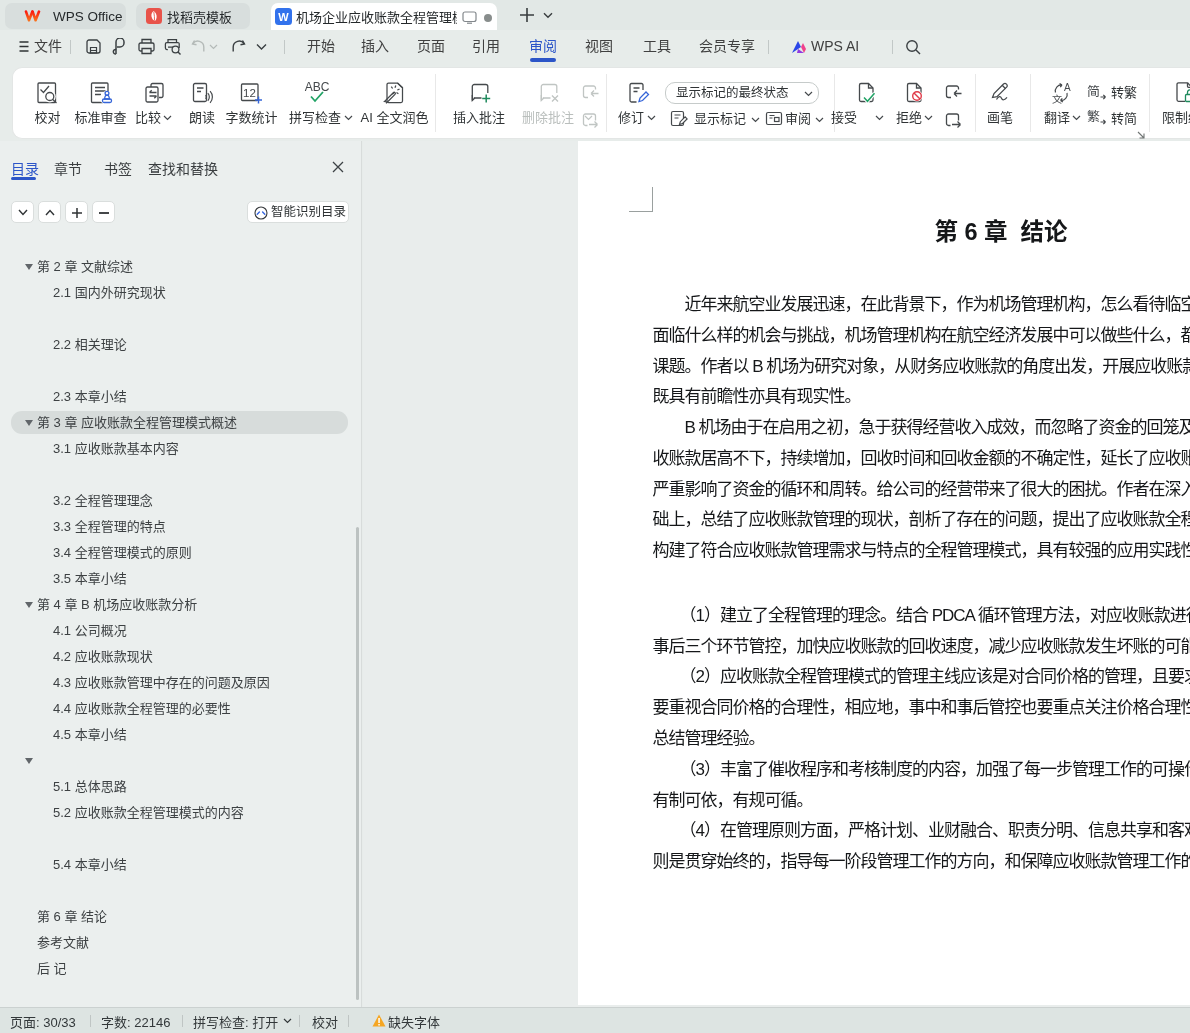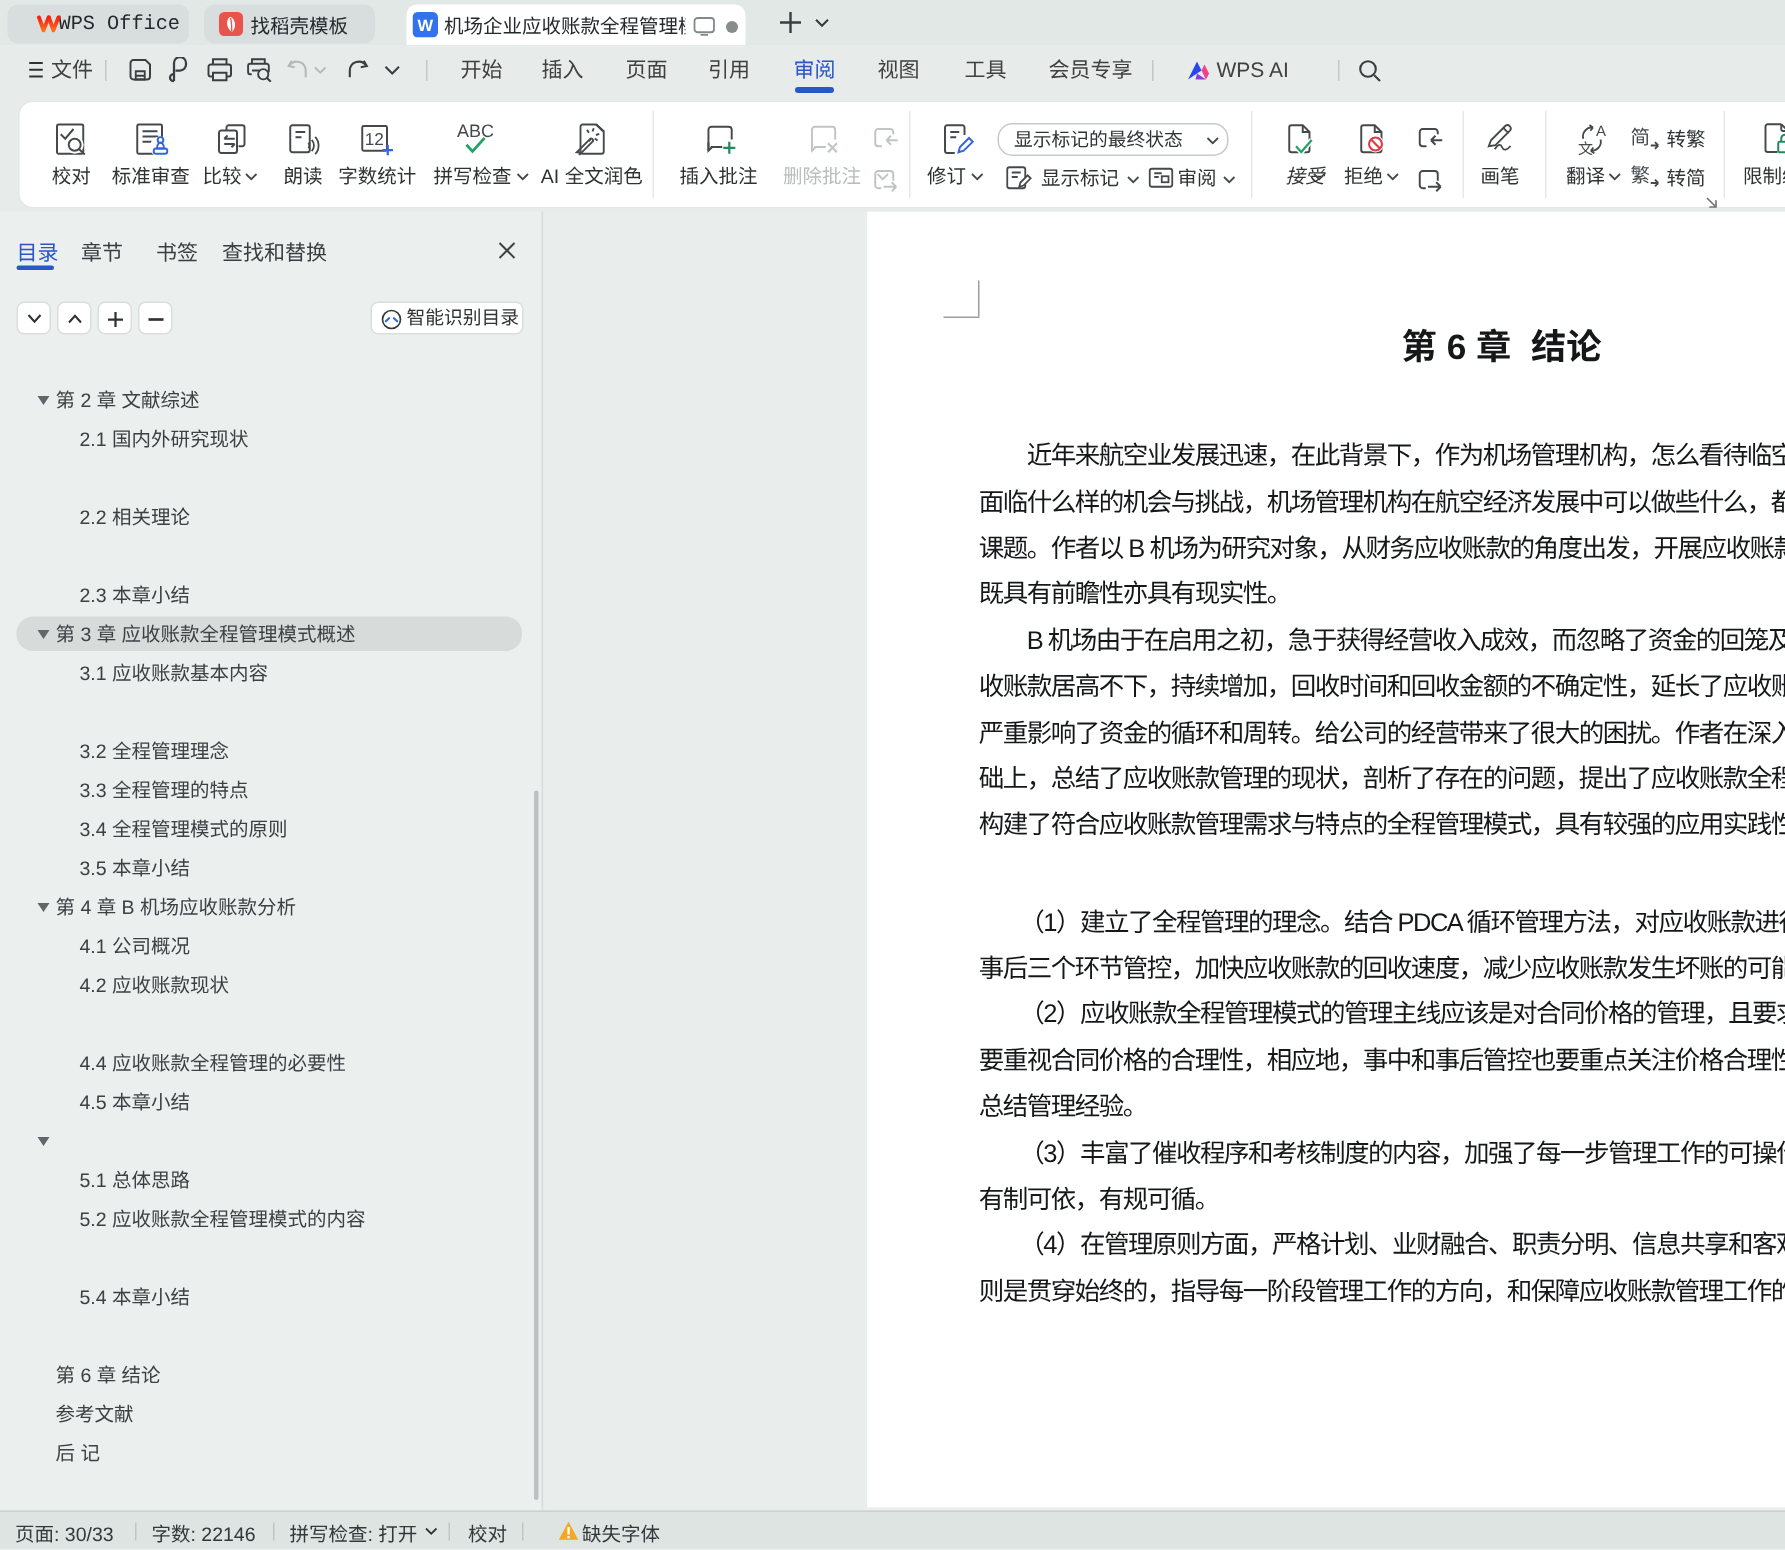--- a/index.html
+++ b/index.html
@@ -47,21 +47,21 @@
           <linearGradient id="wg" x1="0" y1="0" x2="0" y2="1">
             <stop offset="0" stop-color="#fb1b10"></stop>
             <stop offset="1" stop-color="#f8701d"></stop>
           </linearGradient>
         </defs>
         <g fill="none" stroke="url(#wg)" stroke-width="2.6" stroke-linejoin="round" stroke-linecap="round">
           <path d="M2 1.6 L5 10.2 L8.4 1.6"></path>
           <path d="M8.6 1.6 L11.6 10.2 L15 1.6"></path>
         </g>
       </svg>
-    <span style="margin-left:34px;font-size:13.5px;font-family:Liberation Mono, monospace;">WPS Office</span>
+    <span style="margin-left:48px;font-size:13.5px;">WPS Office</span>
   </div>
   <div class="tab tab2">
     <svg class="abs" style="left:10px;top:5px" width="16" height="16" viewBox="0 0 16 16">
         <rect width="16" height="16" rx="3.5" fill="#e8534a"></rect>
         <path d="M7.3 3.2 C 5.2 4.8 4.8 7.8 6.2 10.6 C 6.9 11.9 7.9 12.8 9 13 C 10.8 11.2 11.2 8 9.9 5.4 C 9.3 4.2 8.4 3.4 7.3 3.2 Z" fill="#fff"></path>
         <path d="M7.8 4 C 8.3 6.8 8.6 9.8 8.5 12.6" stroke="#e8534a" stroke-width="0.9" fill="none"></path>
       </svg>
     <span style="margin-left:31px;">找稻壳模板</span>
   </div>
   <div class="tab tab3">
@@ -302,21 +302,21 @@
   <div class="rsep" style="left:821px;"></div>
 
   <svg class="ricon" style="left:843px;top:14px" width="22" height="22" viewBox="0 0 22 22">
         <g fill="none" stroke="#45494c" stroke-width="1.3">
           <path d="M12.5 1.5 h-7.5 A1.5 1.5 0 0 0 3.5 3 v15 a1.5 1.5 0 0 0 1.5 1.5 h10.5 a1.5 1.5 0 0 0 1.5 -1.5 V6 Z"></path>
           <path d="M12.5 1.5 V6 h4.5"></path>
         </g>
         <path d="M8 15.5 l3.5 3.8 l7 -8" stroke="#fff" stroke-width="3.6" fill="none"></path>
         <path d="M8 15.5 l3.5 3.8 l7 -8" stroke="#21a366" stroke-width="1.5" fill="none"></path>
       </svg>
-  <div class="rlabel" style="left:834px;top:42px;width:46px;font-style:italic;">接受</div>
+  <div class="rlabel" style="left:808px;top:42px;width:46px;">接受</div>
   <svg class="abs" style="left:862px;top:47px" width="9" height="6" viewBox="0 0 9 6">
         <path d="M1 1 L4.5 4.5 L8 1" fill="none" stroke="#45494c" stroke-width="1.2"></path>
       </svg>
 
   <svg class="ricon" style="left:891px;top:14px" width="22" height="22" viewBox="0 0 22 22">
         <g fill="none" stroke="#45494c" stroke-width="1.3">
           <path d="M12.5 1.5 h-7.5 A1.5 1.5 0 0 0 3.5 3 v15 a1.5 1.5 0 0 0 1.5 1.5 h10.5 a1.5 1.5 0 0 0 1.5 -1.5 V6 Z"></path>
           <path d="M12.5 1.5 V6 h4.5"></path>
         </g>
         <circle cx="13" cy="14" r="5.6" fill="#fff" stroke="none"></circle>
@@ -447,20 +447,21 @@
   <div class="toc" style="left:37px;top:270px;">第 3 章 应收账款全程管理模式概述</div>
   <div class="toc" style="left:53px;top:296px;">3.1 应收账款基本内容</div>
   <div class="toc" style="left:53px;top:348px;">3.2 全程管理理念</div>
   <div class="toc" style="left:53px;top:374px;">3.3 全程管理的特点</div>
   <div class="toc" style="left:53px;top:400px;">3.4 全程管理模式的原则</div>
   <div class="toc" style="left:53px;top:426px;text-align:center;">3.5 本章小结</div>
   <div class="tri" style="left:25px;top:461px;"></div>
   <div class="toc" style="left:37px;top:452px;">第 4 章 B 机场应收账款分析</div>
   <div class="toc" style="left:53px;top:478px;">4.1 公司概况</div>
   <div class="toc" style="left:53px;top:504px;">4.2 应收账款现状</div>
+  <div class="toc" style="left:53px;top:530px;">4.3 应收账款管理中存在的问题及原因</div>
   <div class="toc" style="left:53px;top:556px;">4.4 应收账款全程管理的必要性</div>
   <div class="toc" style="left:53px;top:582px;">4.5 本章小结</div>
   <div class="tri" style="left:25px;top:617px;"></div>
   <div class="toc" style="left:53px;top:634px;">5.1 总体思路</div>
   <div class="toc" style="left:53px;top:660px;">5.2 应收账款全程管理模式的内容</div>
   <div class="toc" style="left:53px;top:712px;">5.4 本章小结</div>
   <div class="toc" style="left:37px;top:764px;">第 6 章 结论</div>
   <div class="toc" style="left:37px;top:790px;">参考文献</div>
   <div class="toc" style="left:37px;top:816px;">后 记</div>
 </div>

